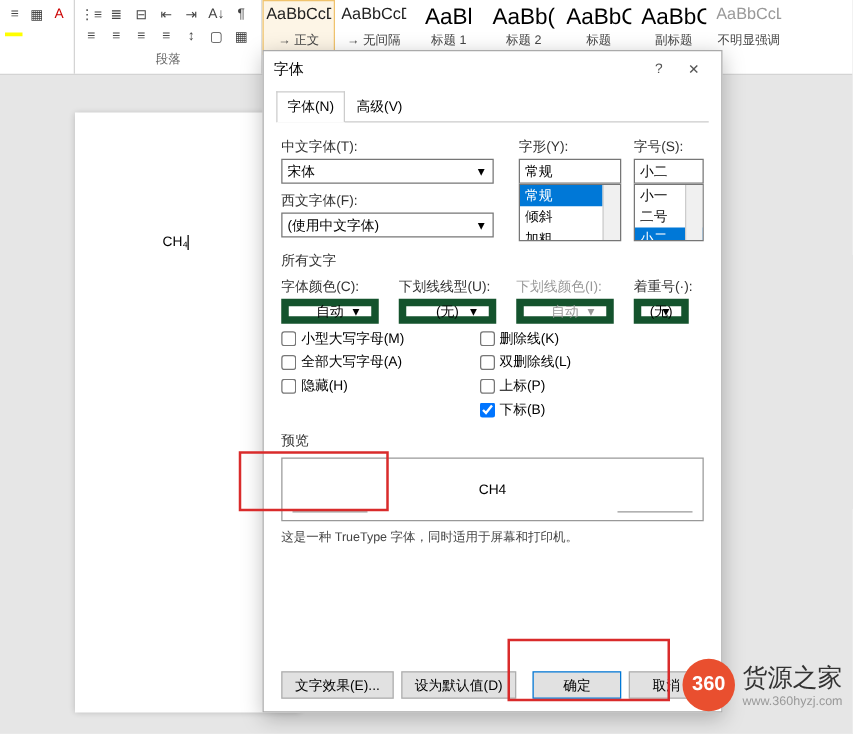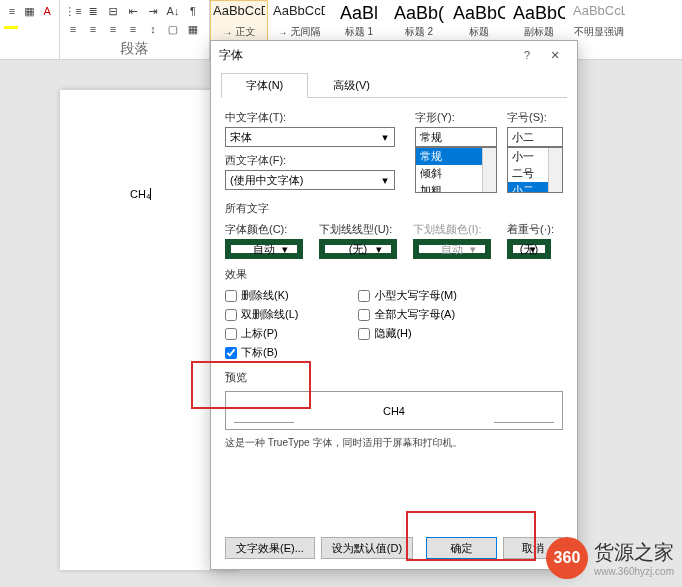--- a/index.html
+++ b/index.html
@@ -3,21 +3,21 @@
 <meta charset="utf-8">
 <style>
 * { margin: 0; padding: 0; box-sizing: border-box; font-family: "Microsoft YaHei", sans-serif; font-size: 11px; }
 body { background: #f5f5f5; width: 682px; height: 587px; overflow: hidden; position: relative; }
 
 
 .ribbon { background: #fff; height: 60px; border-bottom: 1px solid #d4d4d4; display: flex; }
 .ribbon-section { border-right: 1px solid #d4d4d4; padding: 2px 4px; display: flex; flex-direction: column; }
 .ribbon-buttons-row { display: flex; gap: 2px; }
 .ribbon-btn { width: 18px; height: 18px; display: flex; align-items: center; justify-content: center; color: #444; }
-.ribbon-label { font-size: 14px; color: #666; text-align: center; margin-top: 2px; }
+.ribbon-label { font-size: 10px; color: #666; text-align: center; margin-top: 2px; }
 .styles-gallery { display: flex; gap: 2px; flex: 1; }
 .style-item { width: 58px; height: 44px; border: 1px solid transparent; text-align: center; padding: 2px; }
 .style-item.sel { border: 1px solid #f0c36d; background: #fdf5e6; }
 .style-preview { font-size: 13px; color: #222; height: 20px; overflow: hidden; }
 .style-preview.big { font-size: 18px; color: #000000; }
 .style-preview.gray { color: #999; }
 .style-name { font-size: 10px; color: #444; margin-top: 2px; }
 
 
 .doc-area { background: #e6e6e6; height: 530px; position: relative; }
@@ -25,21 +25,21 @@
 .page-text { position: absolute; left: 70px; top: 90px; font-family: "Times New Roman", serif; font-size: 20px; color: #000; }
 .cursor { border-left: 1px solid #000; }
 
 
 .dialog { position: absolute; left: 210px; top: 40px; width: 368px; height: 530px; background: #fff; border: 1px solid #aaa; box-shadow: 0 4px 16px rgba(0,0,0,0.25); }
 .dlg-title { height: 28px; display: flex; align-items: center; padding: 0 8px; }
 .dlg-title-text { flex: 1; font-size: 12px; }
 .dlg-help, .dlg-close { width: 28px; height: 24px; display: flex; align-items: center; justify-content: center; color: #555; }
 
 .tabs { display: flex; border-bottom: 1px solid #ccc; margin: 4px 10px 0; }
-.tab { padding: 4px 24px; border: 1px solid transparent; margin-bottom: -1px; }
+.tab { padding: 4px 8px; border: 1px solid transparent; margin-bottom: -1px; }
 .tab.active { border: 1px solid #ccc; border-bottom: 1px solid #fff; background: #fff; }
 
 .dlg-body { padding: 12px 14px; }
 .row { display: flex; gap: 10px; margin-bottom: 6px; }
 .col { display: flex; flex-direction: column; }
 .lbl { font-size: 11px; color: #333; margin-bottom: 2px; }
 .combo { height: 20px; border: 1px solid #767676; background: #fff; display: flex; align-items: center; padding: 0 4px; position: relative; }
 .combo .arrow { position: absolute; right: 2px; top: 2px; width: 14px; height: 14px; display: flex; align-items: center; justify-content: center; }
 .listbox { border: 1px solid #767676; background: #fff; overflow: hidden; }
 .listbox .opt { padding: 1px 4px; }
@@ -53,30 +53,30 @@
 .small-combo.disabled { color: #999; }
 
 .effects { display: flex; gap: 60px; margin-top: 4px; }
 .eff-col { display: flex; flex-direction: column; gap: 4px; }
 .check { display: flex; align-items: center; gap: 4px; }
 .check input { width: 12px; height: 12px; }
 
 .red-box { border: 2px solid #d92b2b; position: absolute; pointer-events: none; }
 
 .preview-area { margin-top: 10px; }
-.preview-box { height: 39px; border: 1px solid #999; display: flex; align-items: center; justify-content: center; margin-top: 4px; position: relative; }
+.preview-box { height: 51px; border: 1px solid #999; display: flex; align-items: center; justify-content: center; margin-top: 4px; position: relative; }
 .preview-box .line { position: absolute; height: 1px; background: #999; width: 60px; bottom: 6px; }
 .preview-desc { font-size: 10px; color: #444; margin-top: 6px; }
 
 .dlg-footer { position: absolute; bottom: 10px; left: 14px; right: 14px; display: flex; gap: 6px; }
 .btn { height: 22px; padding: 0 10px; border: 1px solid #adadad; background: #e1e1e1; display: flex; align-items: center; }
 .btn.primary { border: 1px solid #0078d7; }
 .spacer { flex: 1; }
 
-.logo-area { position: absolute; right: 8px; bottom: 8px; display: flex; align-items: center; gap: 6px; }
+.logo-area { position: absolute; right: 8px; bottom: 18px; display: flex; align-items: center; gap: 6px; }
 .logo-circle { width: 42px; height: 42px; border-radius: 50%; background: #e94f2f; color: #fff; display: flex; align-items: center; justify-content: center; font-size: 16px; font-weight: bold; }
 .logo-text { display: flex; flex-direction: column; }
 .logo-main { font-size: 20px; color: #333; font-weight: normal; }
 .logo-sub { font-size: 10px; color: #999; }
 </style>
 </head>
 <body>
 
 <div class="ribbon">
   <div class="ribbon-section" style="width:60px">
@@ -223,52 +223,51 @@
       </div>
       <div class="col">
         <div class="lbl">着重号(·):</div>
         <div class="small-combo" style="width:44px">
             <span>(无)</span>
             <span class="arrow">▾</span>
           </div>
       </div>
     </div>
 
-    <div class="section-lbl">效果</div>
     <div class="effects">
       <div class="eff-col">
         <label class="check">
             <input type="checkbox" style="">
+            <span>小型大写字母(M)</span>
+          </label>
+        <label class="check">
+            <input type="checkbox" style="">
+            <span>全部大写字母(A)</span>
+          </label>
+        <label class="check">
+            <input type="checkbox" style="">
+            <span>隐藏(H)</span>
+          </label>
+      </div>
+      <div class="eff-col">
+        <label class="check">
+            <input type="checkbox" style="">
             <span>删除线(K)</span>
           </label>
         <label class="check">
             <input type="checkbox" style="">
             <span>双删除线(L)</span>
           </label>
         <label class="check">
             <input type="checkbox" style="">
             <span>上标(P)</span>
           </label>
         <label class="check">
             <input type="checkbox" checked="" style="">
             <span>下标(B)</span>
-          </label>
-      </div>
-      <div class="eff-col">
-        <label class="check">
-            <input type="checkbox" style="">
-            <span>小型大写字母(M)</span>
-          </label>
-        <label class="check">
-            <input type="checkbox" style="">
-            <span>全部大写字母(A)</span>
-          </label>
-        <label class="check">
-            <input type="checkbox" style="">
-            <span>隐藏(H)</span>
           </label>
       </div>
     </div>
 
     <div class="preview-area">
       <div class="section-lbl">预览</div>
       <div class="preview-box">
         <div class="line" style="left:8px"></div>
         <span>CH4</span>
         <div class="line" style="right:8px"></div>

